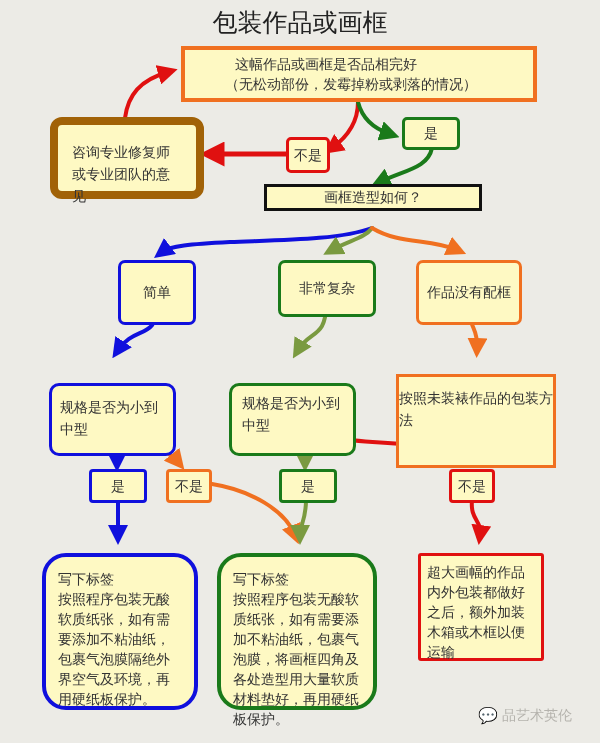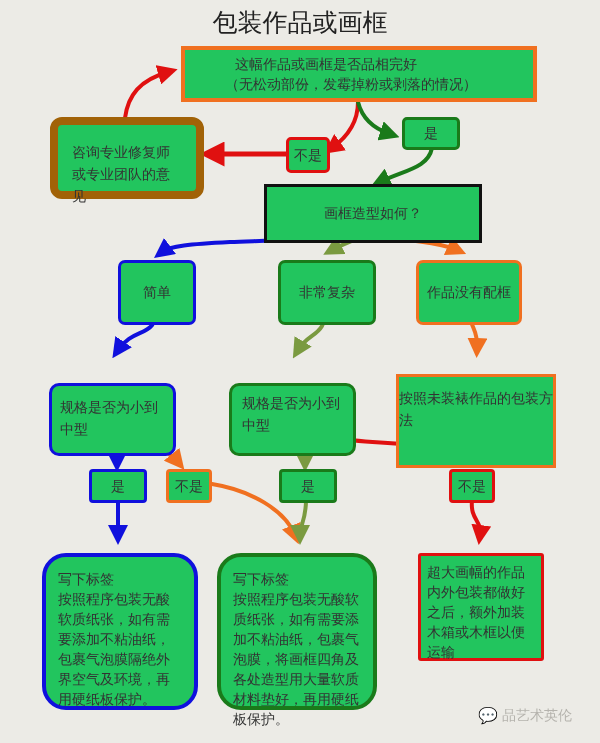--- a/index.html
+++ b/index.html
@@ -8,21 +8,21 @@
     background: #ecebe6;
     font-family: "DejaVu Serif", "Liberation Serif", serif;
     color: #2a2a2a;
   }
   .title {
     position: absolute; left: 0; width: 600px; top: 6px; text-align: center;
     font-size: 25px; color: #222;
   }
   svg.links { position: absolute; left: 0; top: 0; }
   .node {
-    position: absolute; background: #22c55e; box-sizing: border-box;
+    position: absolute; background: #fef9c3; box-sizing: border-box;
     font-size: 14px; line-height: 21px; color: #333;
   }
   .center { display: flex; align-items: center; justify-content: center; text-align: center; }
   .wm {
     position: absolute; left: 478px; top: 706px; font-family: "DejaVu Sans", sans-serif;
     font-size: 14px; color: #b5b3ad; display: flex; align-items: center; gap: 4px;
   }
 </style>
 </head>
 <body>
@@ -86,28 +86,28 @@
 </div>
 
 <div class="node center" style="left:286px;top:137px;width:44px;height:36px;border:3px solid #e01010;border-radius:5px;">
   <span>不是</span>
 </div>
 
 <div class="node center" style="left:402px;top:117px;width:58px;height:33px;border:3px solid #1a7a1a;border-radius:5px;">
   <span>是</span>
 </div>
 
-<div class="node center" style="left:264px;top:184px;width:218px;height:59px;border:3px solid #111;">
+<div class="node center" style="left:264px;top:184px;width:218px;height:27px;border:3px solid #111;">
   <span>画框造型如何？</span>
 </div>
 
 <div class="node center" style="left:118px;top:260px;width:78px;height:65px;border:3px solid #1010dd;border-radius:7px;">
   <span>简单</span>
 </div>
-<div class="node center" style="left:278px;top:260px;width:98px;height:65px;border:3px solid #1a7a1a;border-radius:7px;">
+<div class="node center" style="left:278px;top:260px;width:98px;height:57px;border:3px solid #1a7a1a;border-radius:7px;">
   <span>非常复杂</span>
 </div>
 <div class="node center" style="left:416px;top:260px;width:106px;height:65px;border:3px solid #f07020;border-radius:7px;">
   <span>作品没有配框</span>
 </div>
 
 <div class="node" style="left:49px;top:383px;width:127px;height:73px;border:3px solid #1010dd;border-radius:10px;padding:10px 8px;line-height:22px;">
   <span>规格是否为小到中型</span>
 </div>
 <div class="node" style="left:229px;top:383px;width:127px;height:73px;border:3px solid #1a7a1a;border-radius:10px;padding:6px 10px;line-height:22px;">

